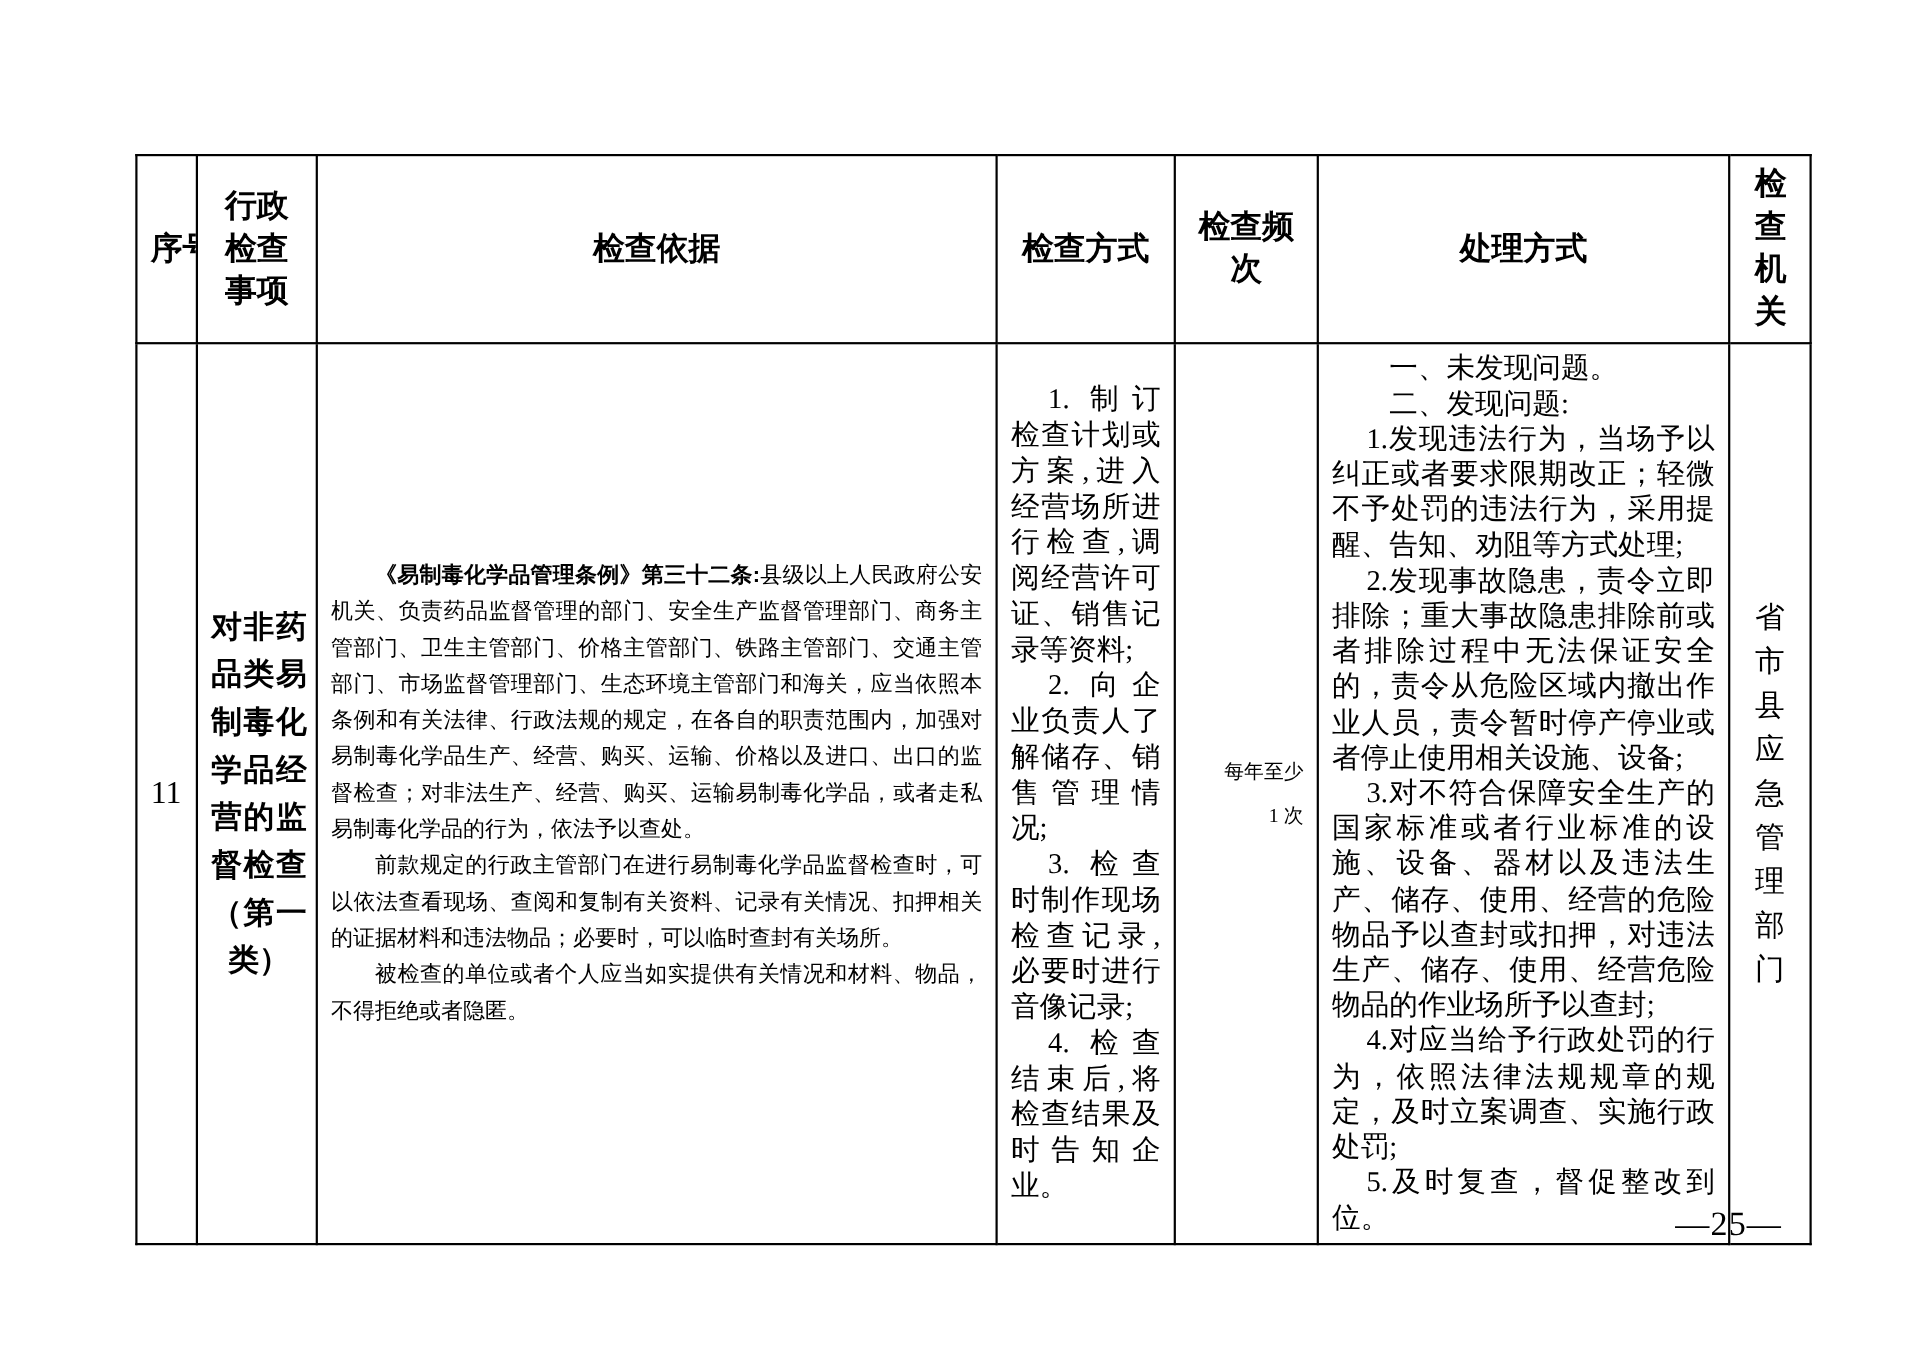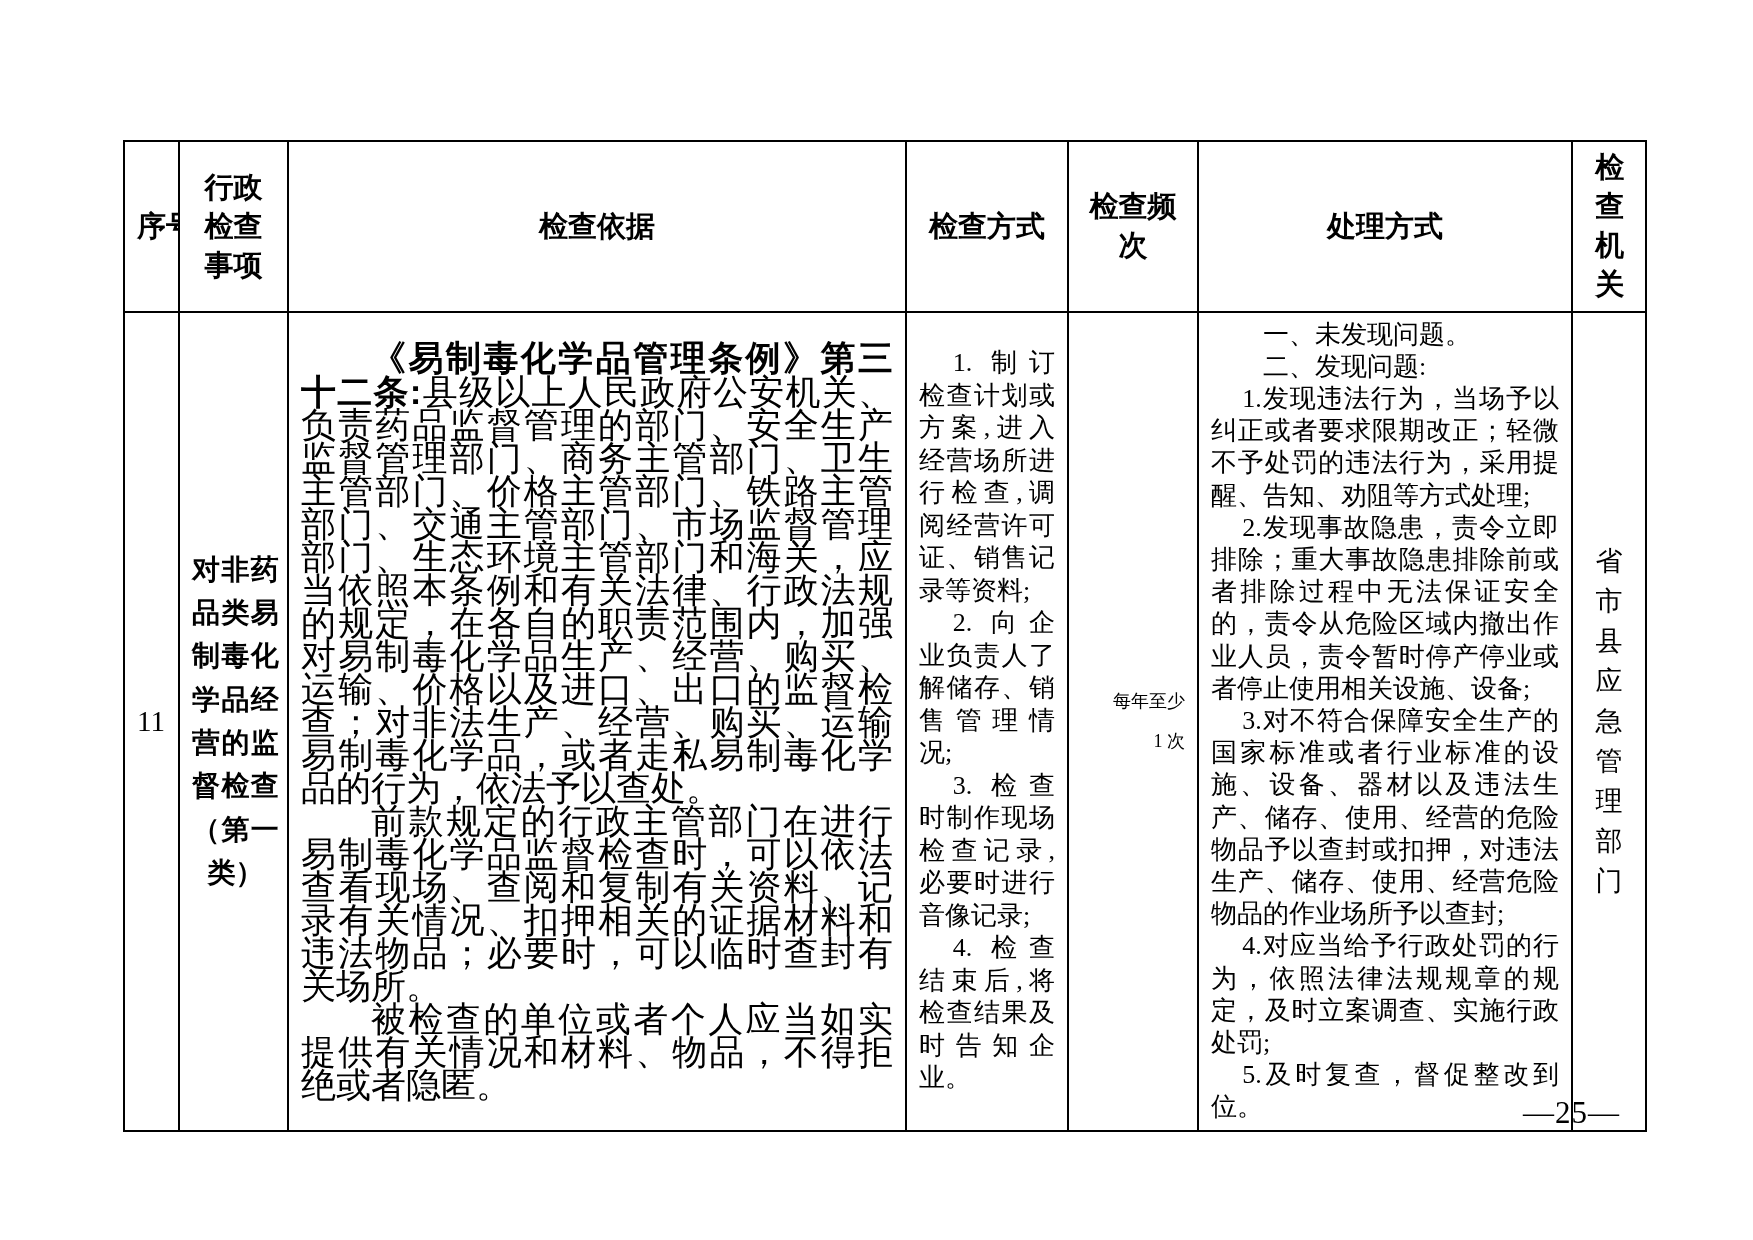--- a/index.html
+++ b/index.html
@@ -46,21 +46,21 @@
     text-align:center;padding:4px 2px;
   }
   td.item .itemwrap{
     display:inline-block;width:3.1em;
     font-family:"Liberation Sans","DejaVu Sans",sans-serif;
     font-weight:700;font-size:28px;line-height:1.55;
     line-break:anywhere;word-break:break-all;text-align:justify;
     text-align-last:center;
   }
   td.basis{
-    font-size:35px;line-height:33px;text-align:justify;
+    font-size:20px;line-height:33px;text-align:justify;
     padding:8px 14px;
   }
   td.basis p{margin:0;text-indent:2em;}
   td.basis .lead{font-weight:700;font-family:"Liberation Sans","DejaVu Sans",sans-serif;}
   td.method{
     font-size:26px;line-height:32.5px;text-align:justify;
     padding:8px 16px;
     border-radius:29px;
   }
   td.method p{margin:0;text-indent:1.3em;}

